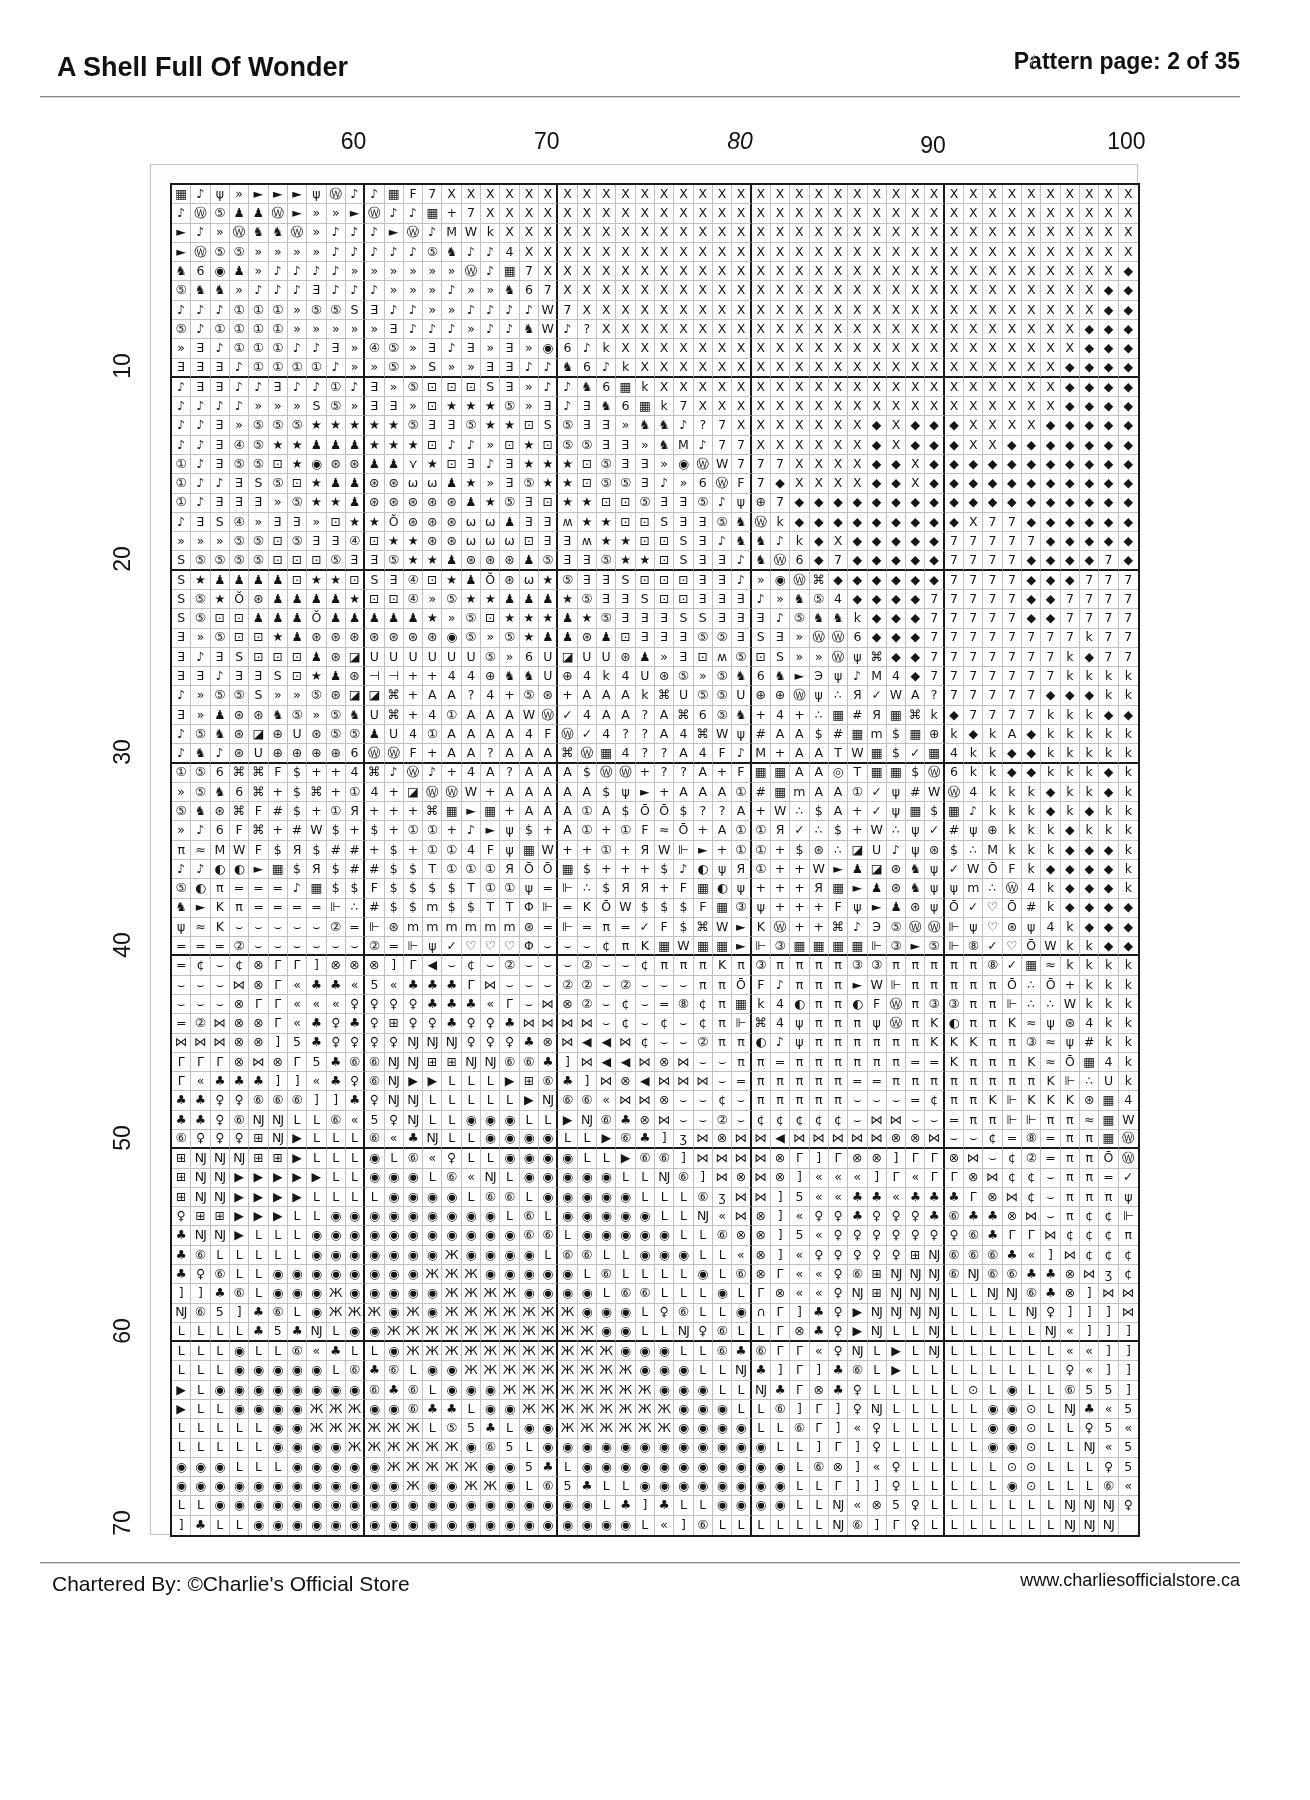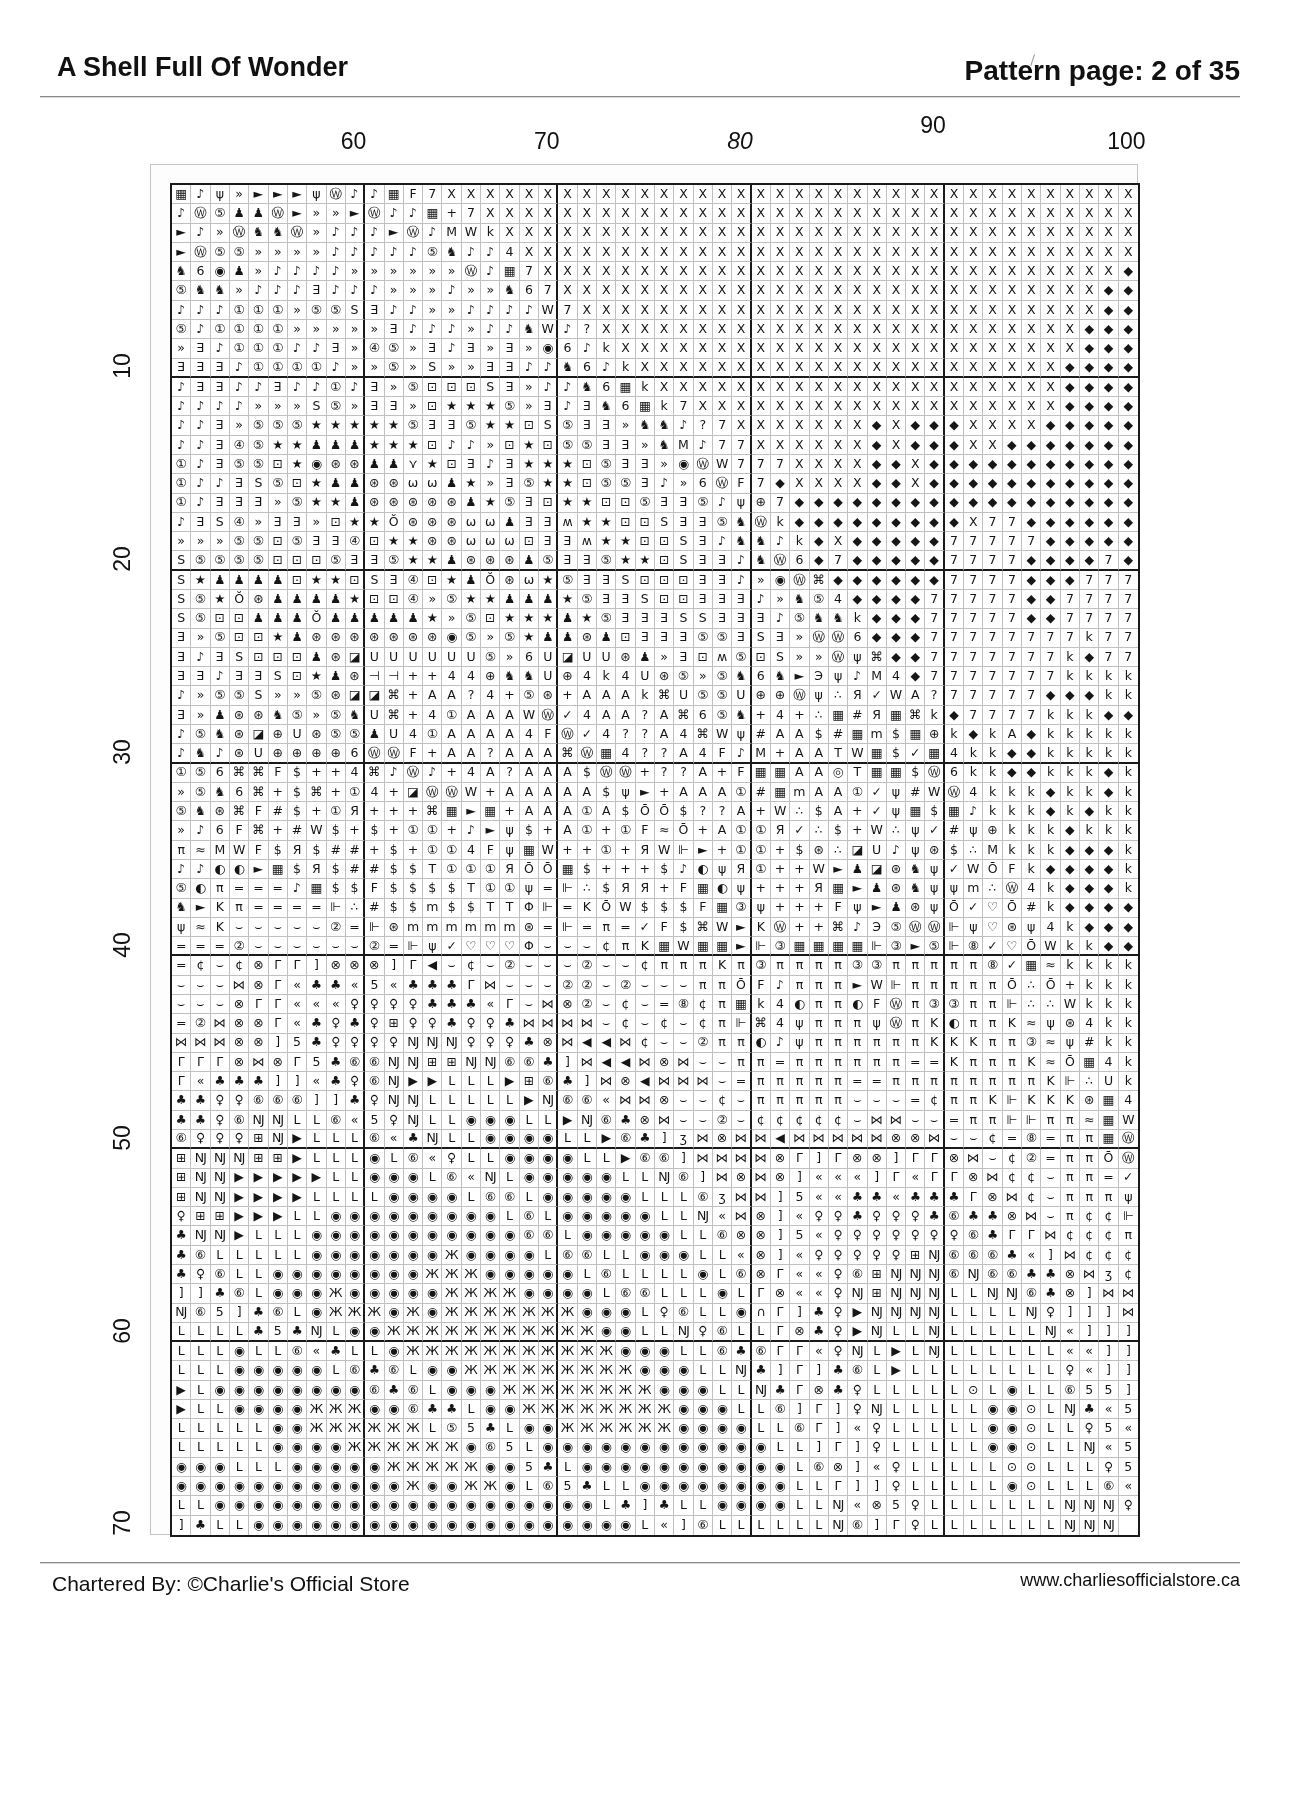--- a/index.html
+++ b/index.html
@@ -1,19 +1,19 @@
 <!DOCTYPE html>
 <html><head>
 <meta charset="utf-8">
 <style>
   html,body{margin:0;padding:0;background:#e9e9e9;}
   .page{position:relative;width:1310px;height:1800px;background:#ffffff;overflow:hidden;
         font-family:"Liberation Sans", sans-serif;color:#111;}
   .title{position:absolute;left:57px;top:52px;font-size:27px;font-weight:bold;letter-spacing:0px;}
-  .page-label{position:absolute;right:70px;top:55px;font-size:28px;font-weight:bold;}
+  .page-label{position:absolute;right:70px;top:48px;font-size:23px;font-weight:bold;}
   .rule{position:absolute;left:40px;width:1200px;height:1px;background:#8a8a8a;box-shadow:0 1px 0 #d9d9d9;}
   .rule.top{top:96px;}
   .rule.bottom{top:1562px;}
   .footer-credit{position:absolute;left:52px;top:1572px;font-size:21px;}
   .footer-site{position:absolute;right:70px;top:1570px;font-size:18px;}
   
   .grid-margin{position:absolute;left:150px;top:164px;width:986px;height:1369px;
                border:1px solid #c4c4c4;background:#fdfdfd;}
   .pattern-grid{position:absolute;left:170px;top:183px;width:966px;height:1350px;
                 border:2px solid #1a1a1a;box-sizing:content-box;background:#fff;
@@ -3542,21 +3542,21 @@
       <div class="cell lastr">L</div>
       <div class="cell lastr">Ǌ</div>
       <div class="cell lastr">Ǌ</div>
       <div class="cell lastr">Ǌ</div>
       <div class="cell lastc lastr"></div>
     </div>
   <div id="col-labels">
       <span class="col-label" style="left: 353.54px; top: 128px;">60</span>
       <span class="col-label" style="left: 546.74px; top: 128px;">70</span>
       <span class="col-label" style="left: 739.94px; top: 128px; font-style: italic;">80</span>
-      <span class="col-label" style="left: 933.14px; top: 112px;">90</span>
+      <span class="col-label" style="left: 933.14px; top: 132px;">90</span>
       <span class="col-label" style="left: 1126.34px; top: 128px; text-align: center;">100</span>
     </div>
   <div id="row-labels">
       <span class="row-label" style="left: 122px; top: 366.214px;">10</span>
       <span class="row-label" style="left: 122px; top: 559.071px;">20</span>
       <span class="row-label" style="left: 122px; top: 751.929px;">30</span>
       <span class="row-label" style="left: 122px; top: 944.786px;">40</span>
       <span class="row-label" style="left: 122px; top: 1137.64px;">50</span>
       <span class="row-label" style="left: 122px; top: 1330.5px;">60</span>
       <span class="row-label" style="left: 122px; top: 1523.36px;">70</span>

